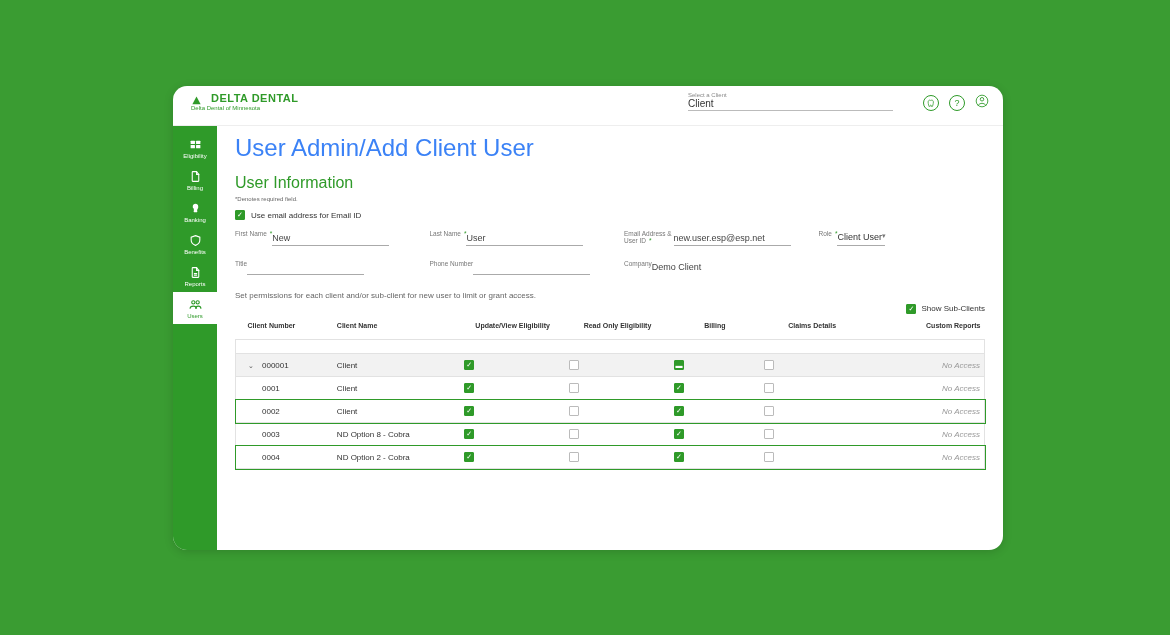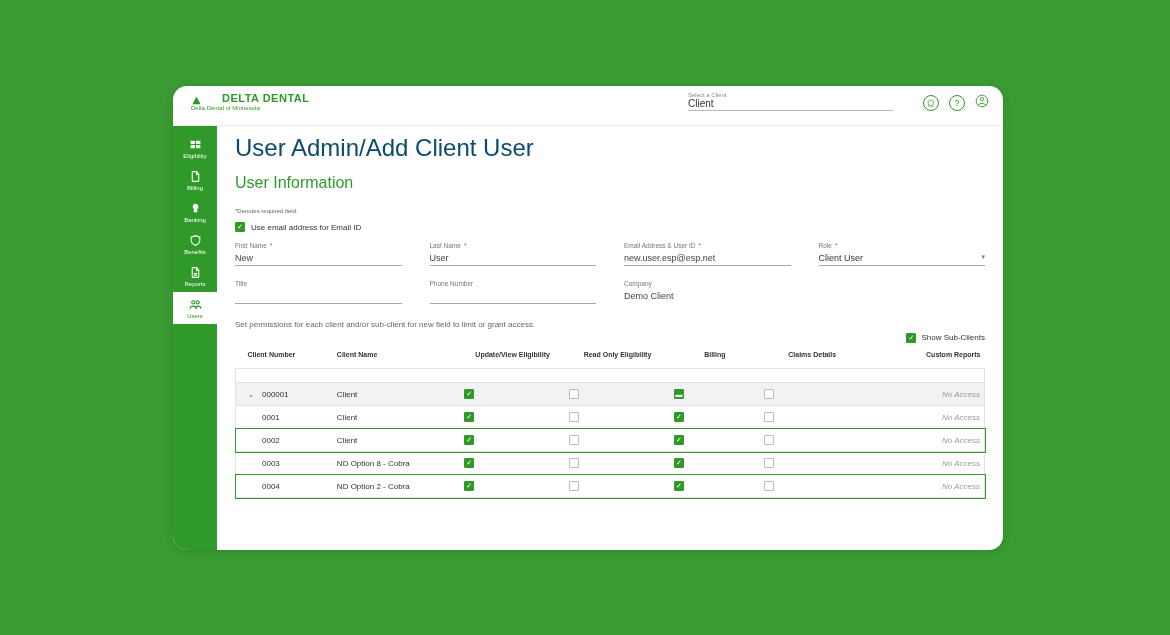--- a/index.html
+++ b/index.html
@@ -26,21 +26,21 @@
   }
   
   .topbar {
     height: 40px;
     display: flex;
     align-items: flex-start;
     padding: 6px 14px 0 18px;
     border-bottom: 1px solid #eee;
   }
   .brand { display:flex; flex-direction:column; }
-  .brand-row { display:flex; align-items:flex-start; gap:20px; }
+  .brand-row { display:flex; align-items:flex-start; gap:9px; }
   .brand-logo { width:11px; height:11px; display:inline-block; }
   .brand-name { color:#2f9a29; font-weight:700; font-size:11px; letter-spacing:0.5px; }
   .brand-sub { color:#2f9a29; font-size:6px; margin-top:1px; }
   .top-spacer { flex:1; }
   .client-select { width:205px; margin-right:30px; }
   .client-select-label { font-size:6px; color:#888; }
   .client-select-value { font-size:10px; color:#333; border-bottom:1px solid #bbb; padding-bottom:1px; }
   .top-icons { display:flex; gap:10px; align-items:center; margin-top:2px; }
   .circ-icon {
     width:16px; height:16px; border:1px solid #2f9a29; border-radius:50%;
@@ -76,35 +76,35 @@
   .side-item svg { width:13px; height:13px; }
   .side-label { font-size:6px; margin-top:2px; }
 
   .main {
     flex:1;
     overflow:hidden;
     padding: 8px 18px 0 18px;
     color:#333;
   }
 
-  .page-title { color:#0c4a6e; font-size:24px; font-weight:400; margin-bottom:12px; }
-  .section-title { color:#2f9a29; font-size:16px; font-weight:400; margin-bottom:16px; }
+  .page-title { color:#3b82f6; font-size:24px; font-weight:400; margin-bottom:12px; }
+  .section-title { color:#2f9a29; font-size:16px; font-weight:400; margin-bottom:4px; }
   .req-note { font-size:6px; color:#666; margin-bottom:8px; }
 
   .chk-row { display:flex; align-items:center; gap:6px; margin-bottom:10px; font-size:8px; color:#333;}
   .chkbox {
     width:10px; height:10px; border:1px solid #2f9a29; background:#2f9a29;
     display:flex; align-items:center; justify-content:center; color:#fff; font-size:7px;
     border-radius:1px;
   }
   .chkbox.empty { background:#fff; border-color:#bbb; color:transparent; }
   .chkbox.indet { background:#2f9a29; color:#fff; }
 
   .form-grid { display:grid; grid-template-columns: repeat(4, 1fr); column-gap:28px; row-gap:14px; margin-bottom:16px; }
-  .field { display:flex; flex-direction:column; }
+  .field { display:flex; flex-direction:row; }
   .field-label { font-size:6.5px; color:#777; margin-bottom:2px; }
   .field-label .req { color:#2f9a29; margin-left:3px; }
   .field-input {
     border:none; border-bottom:1px solid #aaa; font-size:9px; padding:2px 0 2px 0;
     background:transparent; outline:none; color:#444;
   }
   .field-static { font-size:9px; color:#444; padding-top:2px; }
   .role-select { display:flex; justify-content:space-between; border-bottom:1px solid #aaa; font-size:9px; padding:2px 0;}
   .role-caret { font-size:7px; color:#777; }
 
@@ -258,21 +258,21 @@
           <span class="field-label">Phone Number</span>
           <input class="field-input" value="" style="">
         </div>
         <div class="field">
           <span class="field-label">Company</span>
           <span class="field-static">Demo Client</span>
         </div>
         <div></div>
       </div>
 
-      <div class="perm-desc">Set permissions for each client and/or sub-client for new field to limit or grant access.</div>
+      <div class="perm-desc">Set permissions for each client and/or sub-client for new user to limit or grant access.</div>
       <div class="show-sub">
         <span class="chkbox">✓</span>
         <span>Show Sub-Clients</span>
       </div>
 
       <table class="perm">
         <colgroup>
           <col style="width:13%">
             <col style="width:17%">
           <col style="width:14%">

